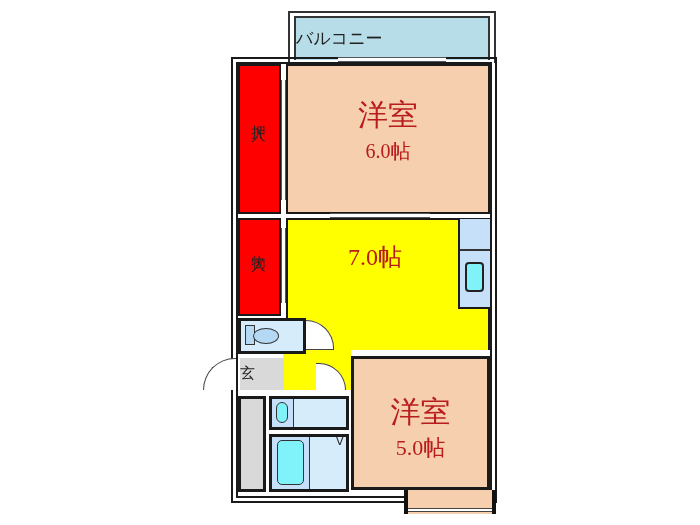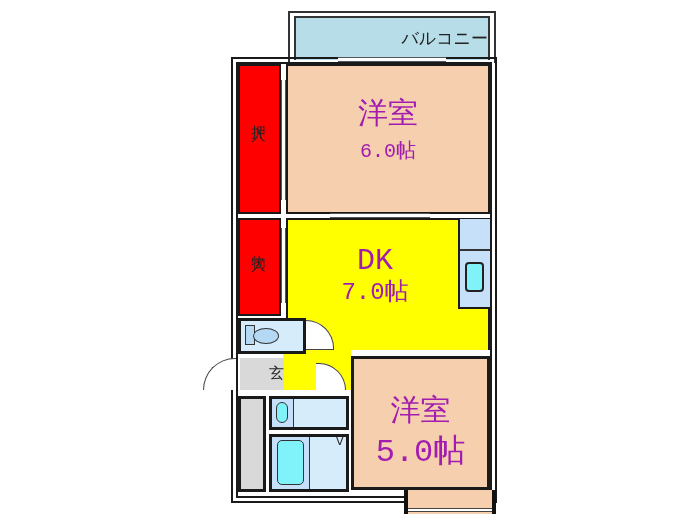--- a/index.html
+++ b/index.html
@@ -1,19 +1,19 @@
 <!DOCTYPE html>
 <html><head>
 <meta charset="utf-8">
 <style>
   html,body{margin:0;padding:0;background:#ffffff;}
   body{width:700px;height:525px;position:relative;overflow:hidden;font-family:"DejaVu Serif",serif;}
   .abs{position:absolute;box-sizing:border-box;}
-  .room-label{position:absolute;text-align:center;color:#a21caf;line-height:1.15;font-family:Liberation Mono, monospace;}
-  .small-label{position:absolute;color:#222;font-family:"DejaVu Sans",sans-serif;text-align:right;}
+  .room-label{position:absolute;text-align:center;color:#b91c1c;line-height:1.15;font-family:Liberation Serif, serif;}
+  .small-label{position:absolute;color:#222;font-family:"DejaVu Sans",sans-serif;text-align:left;}
   .vert{writing-mode:vertical-rl;text-orientation:upright;letter-spacing:2px;}
 </style>
 </head>
 <body>
 
 <div class="abs" style="left:288px;top:11px;width:208px;height:52px;border:2px solid #333;border-bottom:none;"></div>
 
 <div class="abs" style="left:294px;top:16px;width:196px;height:44px;background:#b7dde8;border:2px solid #333;border-bottom:none;">
   <div class="small-label" style="left:0;right:0;top:9px;font-size:17px;">バルコニー</div>
 </div>
@@ -37,21 +37,20 @@
 <div class="abs" style="left:330px;top:213px;width:100px;height:5px;background:#fff;border-top:1px solid #555;border-bottom:1px solid #555;"></div>
 
 <div class="abs" style="left:238px;top:218px;width:43px;height:98px;background:#ff0000;border:2px solid #1a1a1a;">
   <div class="small-label vert" style="left:10px;top:24px;font-size:14px;">物入</div>
 </div>
 <div class="abs" style="left:281px;top:228px;width:5px;height:75px;background:#fff;border-left:1px solid #555;border-right:1px solid #555;"></div>
 
 <div class="abs" style="left:286px;top:218px;width:204px;height:132px;background:#ffff00;border:2px solid #1a1a1a;border-bottom:none;"></div>
 <div class="abs" style="left:283px;top:350px;width:68px;height:40px;background:#ffff00;"></div>
 <div class="abs" style="left:300px;top:244px;width:150px;">
-  <div class="room-label" style="position:relative;font-size:30px;">DK</div>
   <div class="room-label" style="position:relative;font-size:24px;">7.0帖</div>
 </div>
 
 <div class="abs" style="left:458px;top:219px;width:32px;height:90px;background:#c5e0f8;border-left:2px solid #1a1a1a;border-bottom:2px solid #1a1a1a;">
   <div class="abs" style="left:0;right:0;top:30px;height:2px;background:#333;"></div>
   <div class="abs" style="left:5px;top:43px;width:19px;height:30px;background:#7ff2fa;border:2px solid #222;border-radius:4px;"></div>
 </div>
 
 <div class="abs" style="left:238px;top:318px;width:68px;height:36px;background:#d6ecfb;border:3px solid #1a1a1a;">
   <div class="abs" style="left:4px;top:4px;width:10px;height:20px;background:#b5d8f5;border:1px solid #333;"></div>
@@ -63,21 +62,21 @@
 <div class="abs" style="left:240px;top:358px;width:44px;height:32px;background:#d9d9d9;">
   <div class="small-label" style="left:0;right:0;top:6px;font-size:15px;">玄</div>
 </div>
 
 <div class="abs" style="left:203px;top:358px;width:33px;height:32px;background:#fff;border:1px solid #444;border-right:none;border-bottom:none;border-radius:33px 0 0 0;"></div>
 
 <div class="abs" style="left:316px;top:363px;width:30px;height:27px;background:#fff;border:1px solid #444;border-left:none;border-bottom:none;border-radius:0 30px 0 0;"></div>
 
 <div class="abs" style="left:351px;top:356px;width:139px;height:134px;background:#f5cfae;border:3px solid #1a1a1a;">
   <div class="room-label" style="left:0;right:0;top:36px;font-size:30px;">洋室</div>
-  <div class="room-label" style="left:0;right:0;top:76px;font-size:32px;">5.0帖</div>
+  <div class="room-label" style="left:0;right:0;top:76px;font-size:22px;">5.0帖</div>
 </div>
 
 <div class="abs" style="left:404px;top:490px;width:92px;height:24px;background:#f5cfae;border-left:4px solid #111;border-right:4px solid #111;"></div>
 <div class="abs" style="left:408px;top:508px;width:84px;height:4px;background:#fff;border-top:1px solid #444;border-bottom:1px solid #444;"></div>
 
 <div class="abs" style="left:238px;top:396px;width:28px;height:96px;background:#d9d9d9;border:3px solid #1a1a1a;"></div>
 <div class="abs" style="left:269px;top:396px;width:80px;height:34px;background:#d6ecfb;border:3px solid #1a1a1a;">
   <div class="abs" style="left:0;top:0;width:22px;height:28px;background:#c5e0f8;border-right:1px solid #333;"></div>
   <div class="abs" style="left:4px;top:3px;width:12px;height:21px;background:#7ff2fa;border:1px solid #333;border-radius:6px;"></div>
 </div>

